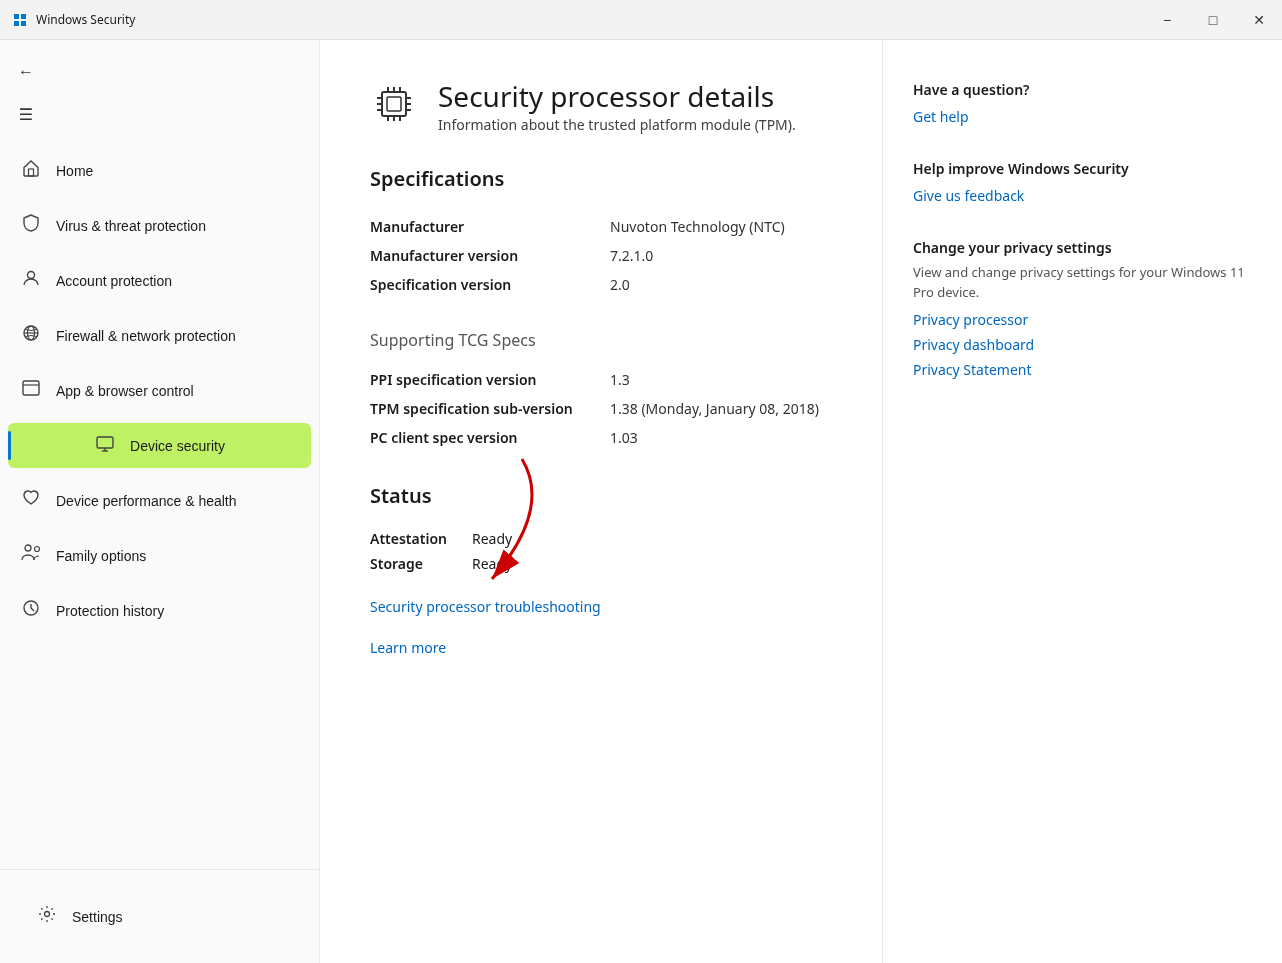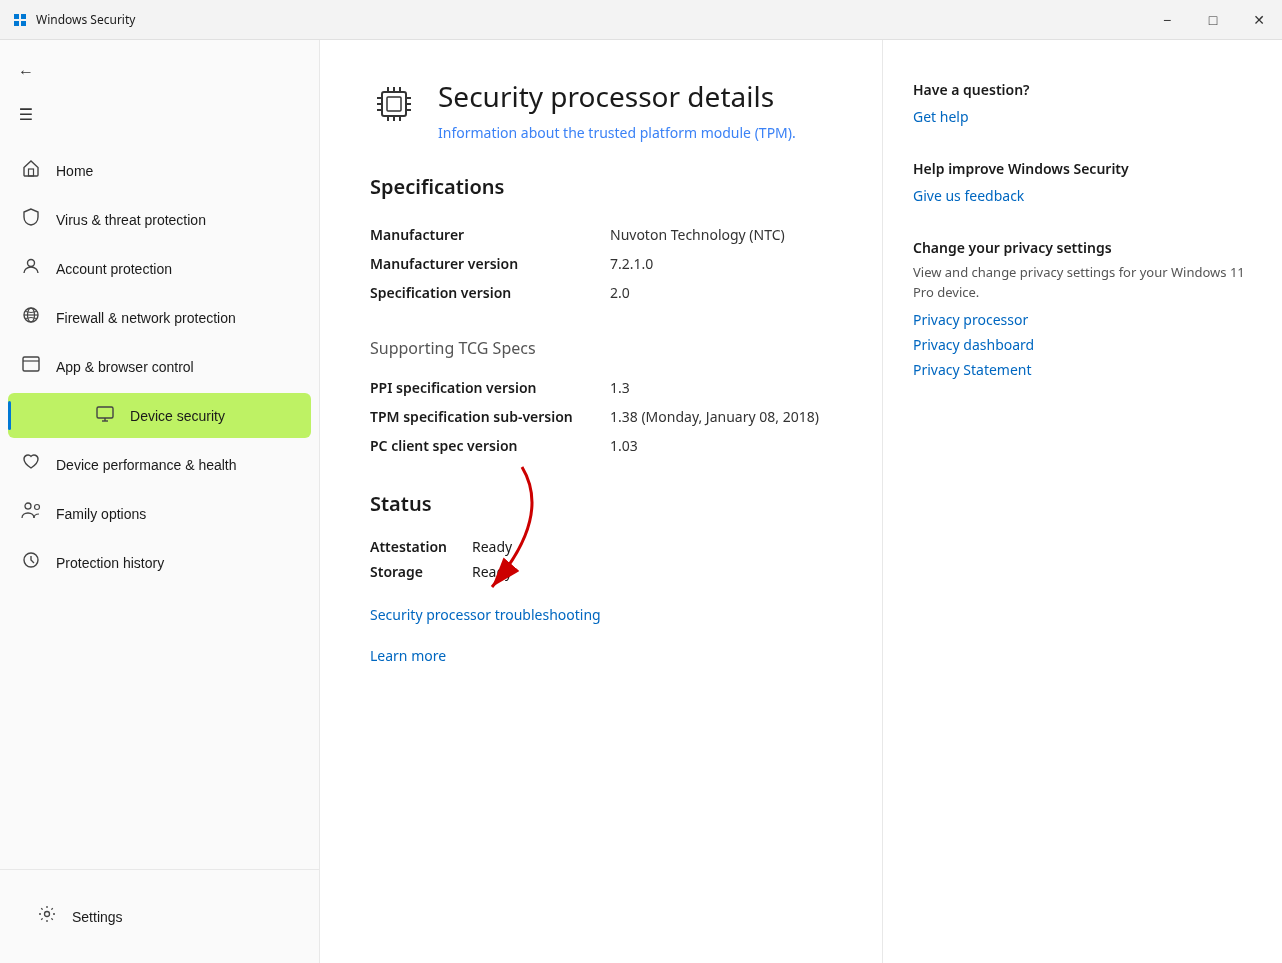--- a/index.html
+++ b/index.html
@@ -102,21 +102,21 @@
       border: none;
       background: transparent;
       font-size: 16px;
       color: #333;
     }
 
     .sidebar-nav {
       padding: 8px 8px;
       display: flex;
       flex-direction: column;
-      gap: 4px;
+      gap: 10px;
       flex: 1;
     }
     .nav-item {
       display: flex;
       align-items: center;
       gap: 14px;
       padding: 10px 12px;
       border-radius: 6px;
       cursor: pointer;
       font-size: 14px;
@@ -176,22 +176,21 @@
       margin-bottom: 30px;
     }
     .page-header-text h1 {
       font-size: 28px;
       font-weight: 400;
       color: #1a1a1a;
       line-height: 1.2;
     }
     .page-subtitle {
       font-size: 14px;
-      color: #3b82f6;
-      margin-top: 8px;
+      color: #404040;
       line-height: 1.5;
     }
 
     .section-title {
       font-size: 20px;
       font-weight: 600;
       color: #1a1a1a;
       margin-bottom: 20px;
     }
 

